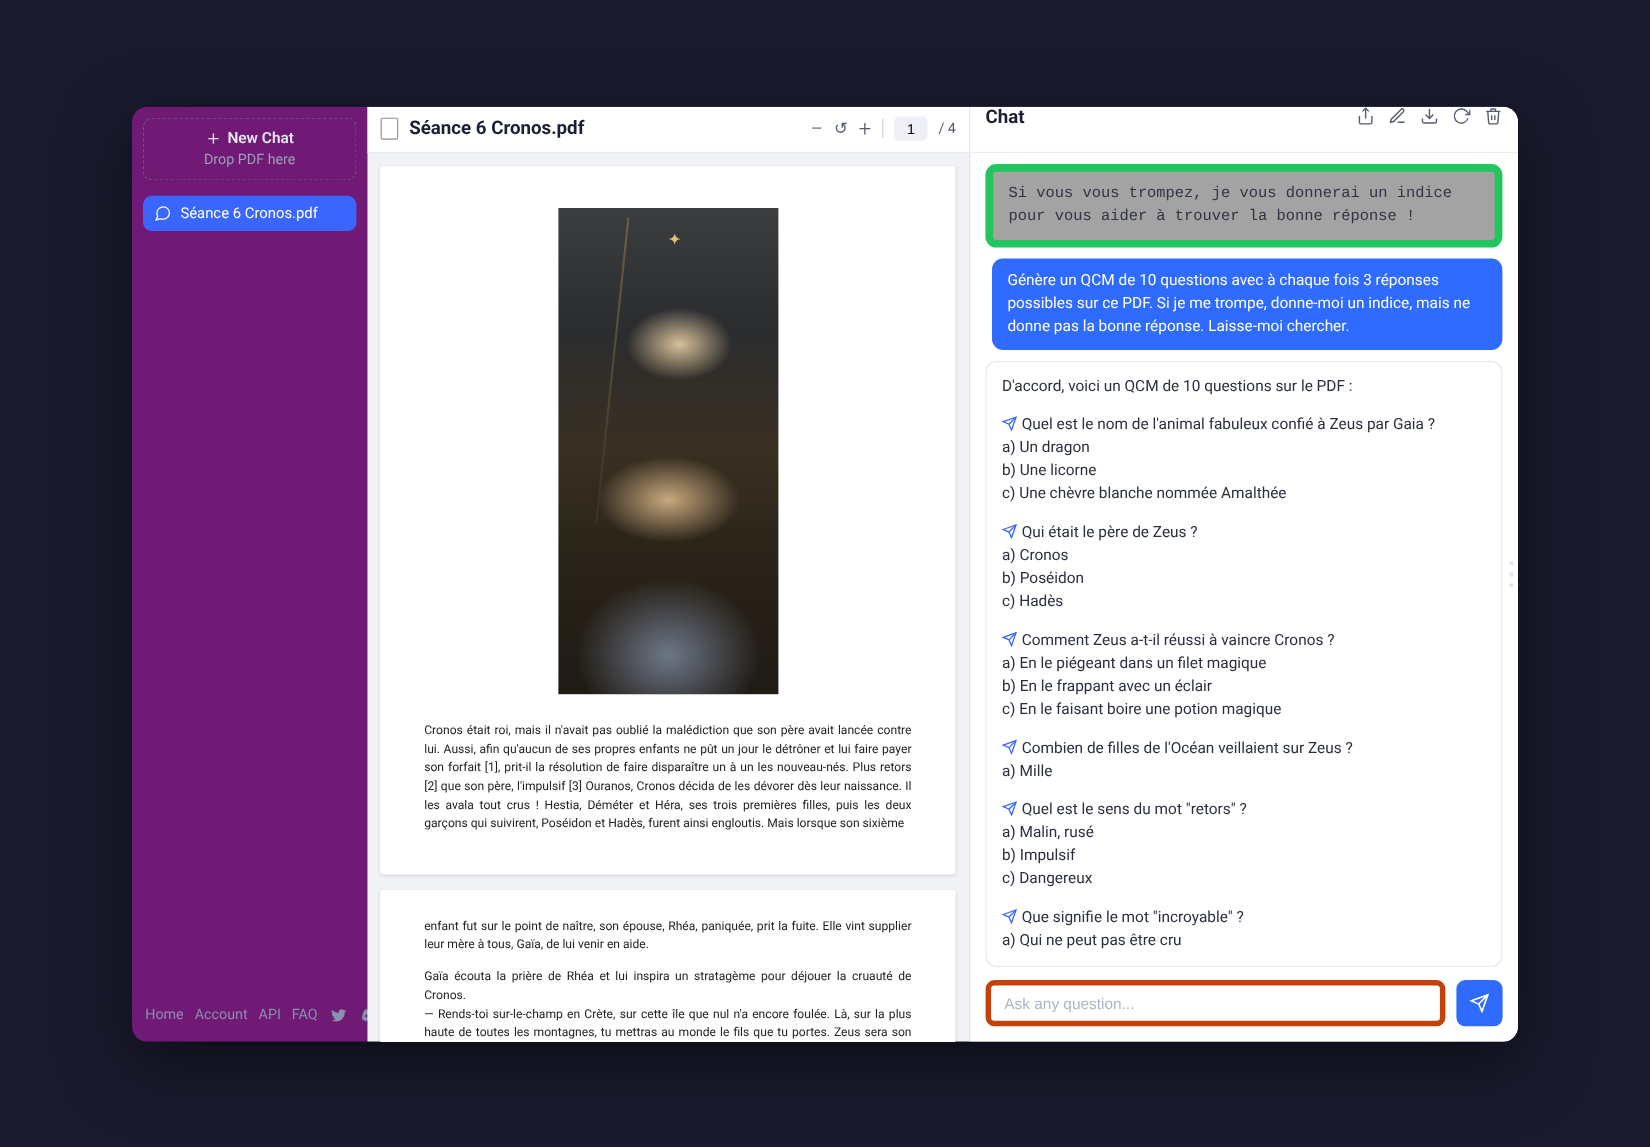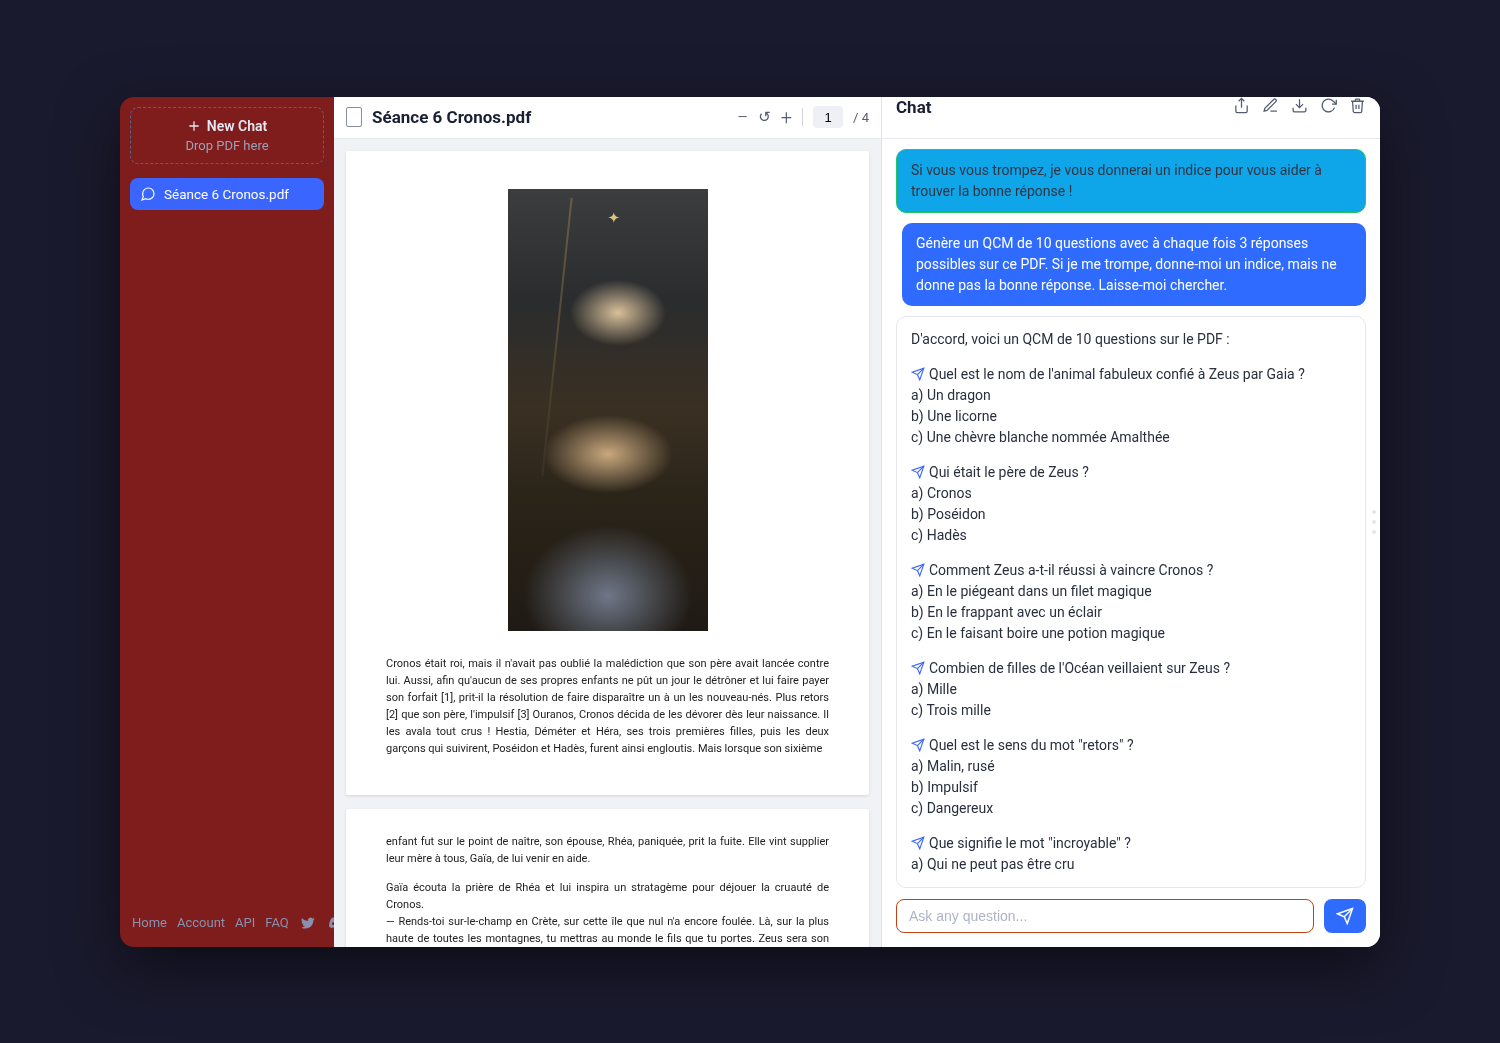--- a/index.html
+++ b/index.html
@@ -32,21 +32,21 @@
   opacity: 0.3;
   display: flex;
   flex-direction: column;
   justify-content: space-around;
 }
 .handle span { width: 4px; height: 4px; background:#aab; border-radius:50%; }
 
 
 .sidebar {
   width: 214px;
-  background: #7f1d1d;
+  background: #701a75;
   display: flex;
   flex-direction: column;
   padding: 10px;
 }
 .new-chat-box {
   border: 1.5px dashed #5a6080;
   border-radius: 8px;
   padding: 10px;
   text-align: center;
   color: #d0d3e0;
@@ -202,24 +202,25 @@
   gap: 10px;
 }
 .msg {
   border-radius: 10px;
   padding: 10px 14px;
   font-size: 14px;
   line-height: 1.5;
   max-width: 100%;
 }
 .msg.assistant-trim {
-  background: #0ea5e9;
+  background: #a3a3a3;
   color: #303544;
-  border: 1px solid #22c55e;
+  border: 7px solid #22c55e;
   align-self: stretch;
+  font-family: Liberation Mono, monospace;
 }
 .msg.user {
   background: #2f6bff;
   color: #fff;
   align-self: flex-end;
   margin-left: 6px;
 }
 .msg.assistant {
   background: #fff;
   border: 1px solid #e4e7ef;
@@ -237,21 +238,21 @@
 .msg.assistant .question { font-weight: 400; }
 .msg.assistant .opt { display:block; }
 
 .chat-input-row {
   padding: 10px 14px 14px;
   display: flex;
   gap: 10px;
 }
 .chat-input {
   flex: 1;
-  border: 1px solid #c2410c;
+  border: 5px solid #c2410c;
   border-radius: 8px;
   padding: 8px 12px;
   font-size: 14px;
   outline: none;
   color:#333;
 }
 .chat-input::placeholder { color:#aeb4c5; }
 .send-btn {
   width: 42px;
   background: #2f6bff;
@@ -411,21 +412,20 @@
             <span class="opt">b) En le frappant avec un éclair</span>
             <span class="opt">c) En le faisant boire une potion magique</span>
           </div>
 
           <div class="block">
             <div class="question"><svg class="q-icon" width="14" height="14" viewBox="0 0 24 24" fill="none" stroke="#3a66ff" stroke-width="2">
                   <path d="M22 2L11 13"></path>
                   <path d="M22 2l-7 20-4-9-9-4 20-7z"></path>
                 </svg><span>Combien de filles de l'Océan veillaient sur Zeus ?</span></div>
             <span class="opt">a) Mille</span>
-            <span class="opt">c) Trois mille</span>
           </div>
 
           <div class="block">
             <div class="question"><svg class="q-icon" width="14" height="14" viewBox="0 0 24 24" fill="none" stroke="#3a66ff" stroke-width="2">
                   <path d="M22 2L11 13"></path>
                   <path d="M22 2l-7 20-4-9-9-4 20-7z"></path>
                 </svg><span>Quel est le sens du mot "retors" ?</span></div>
             <span class="opt">a) Malin, rusé</span>
             <span class="opt">b) Impulsif</span>
             <span class="opt">c) Dangereux</span>

